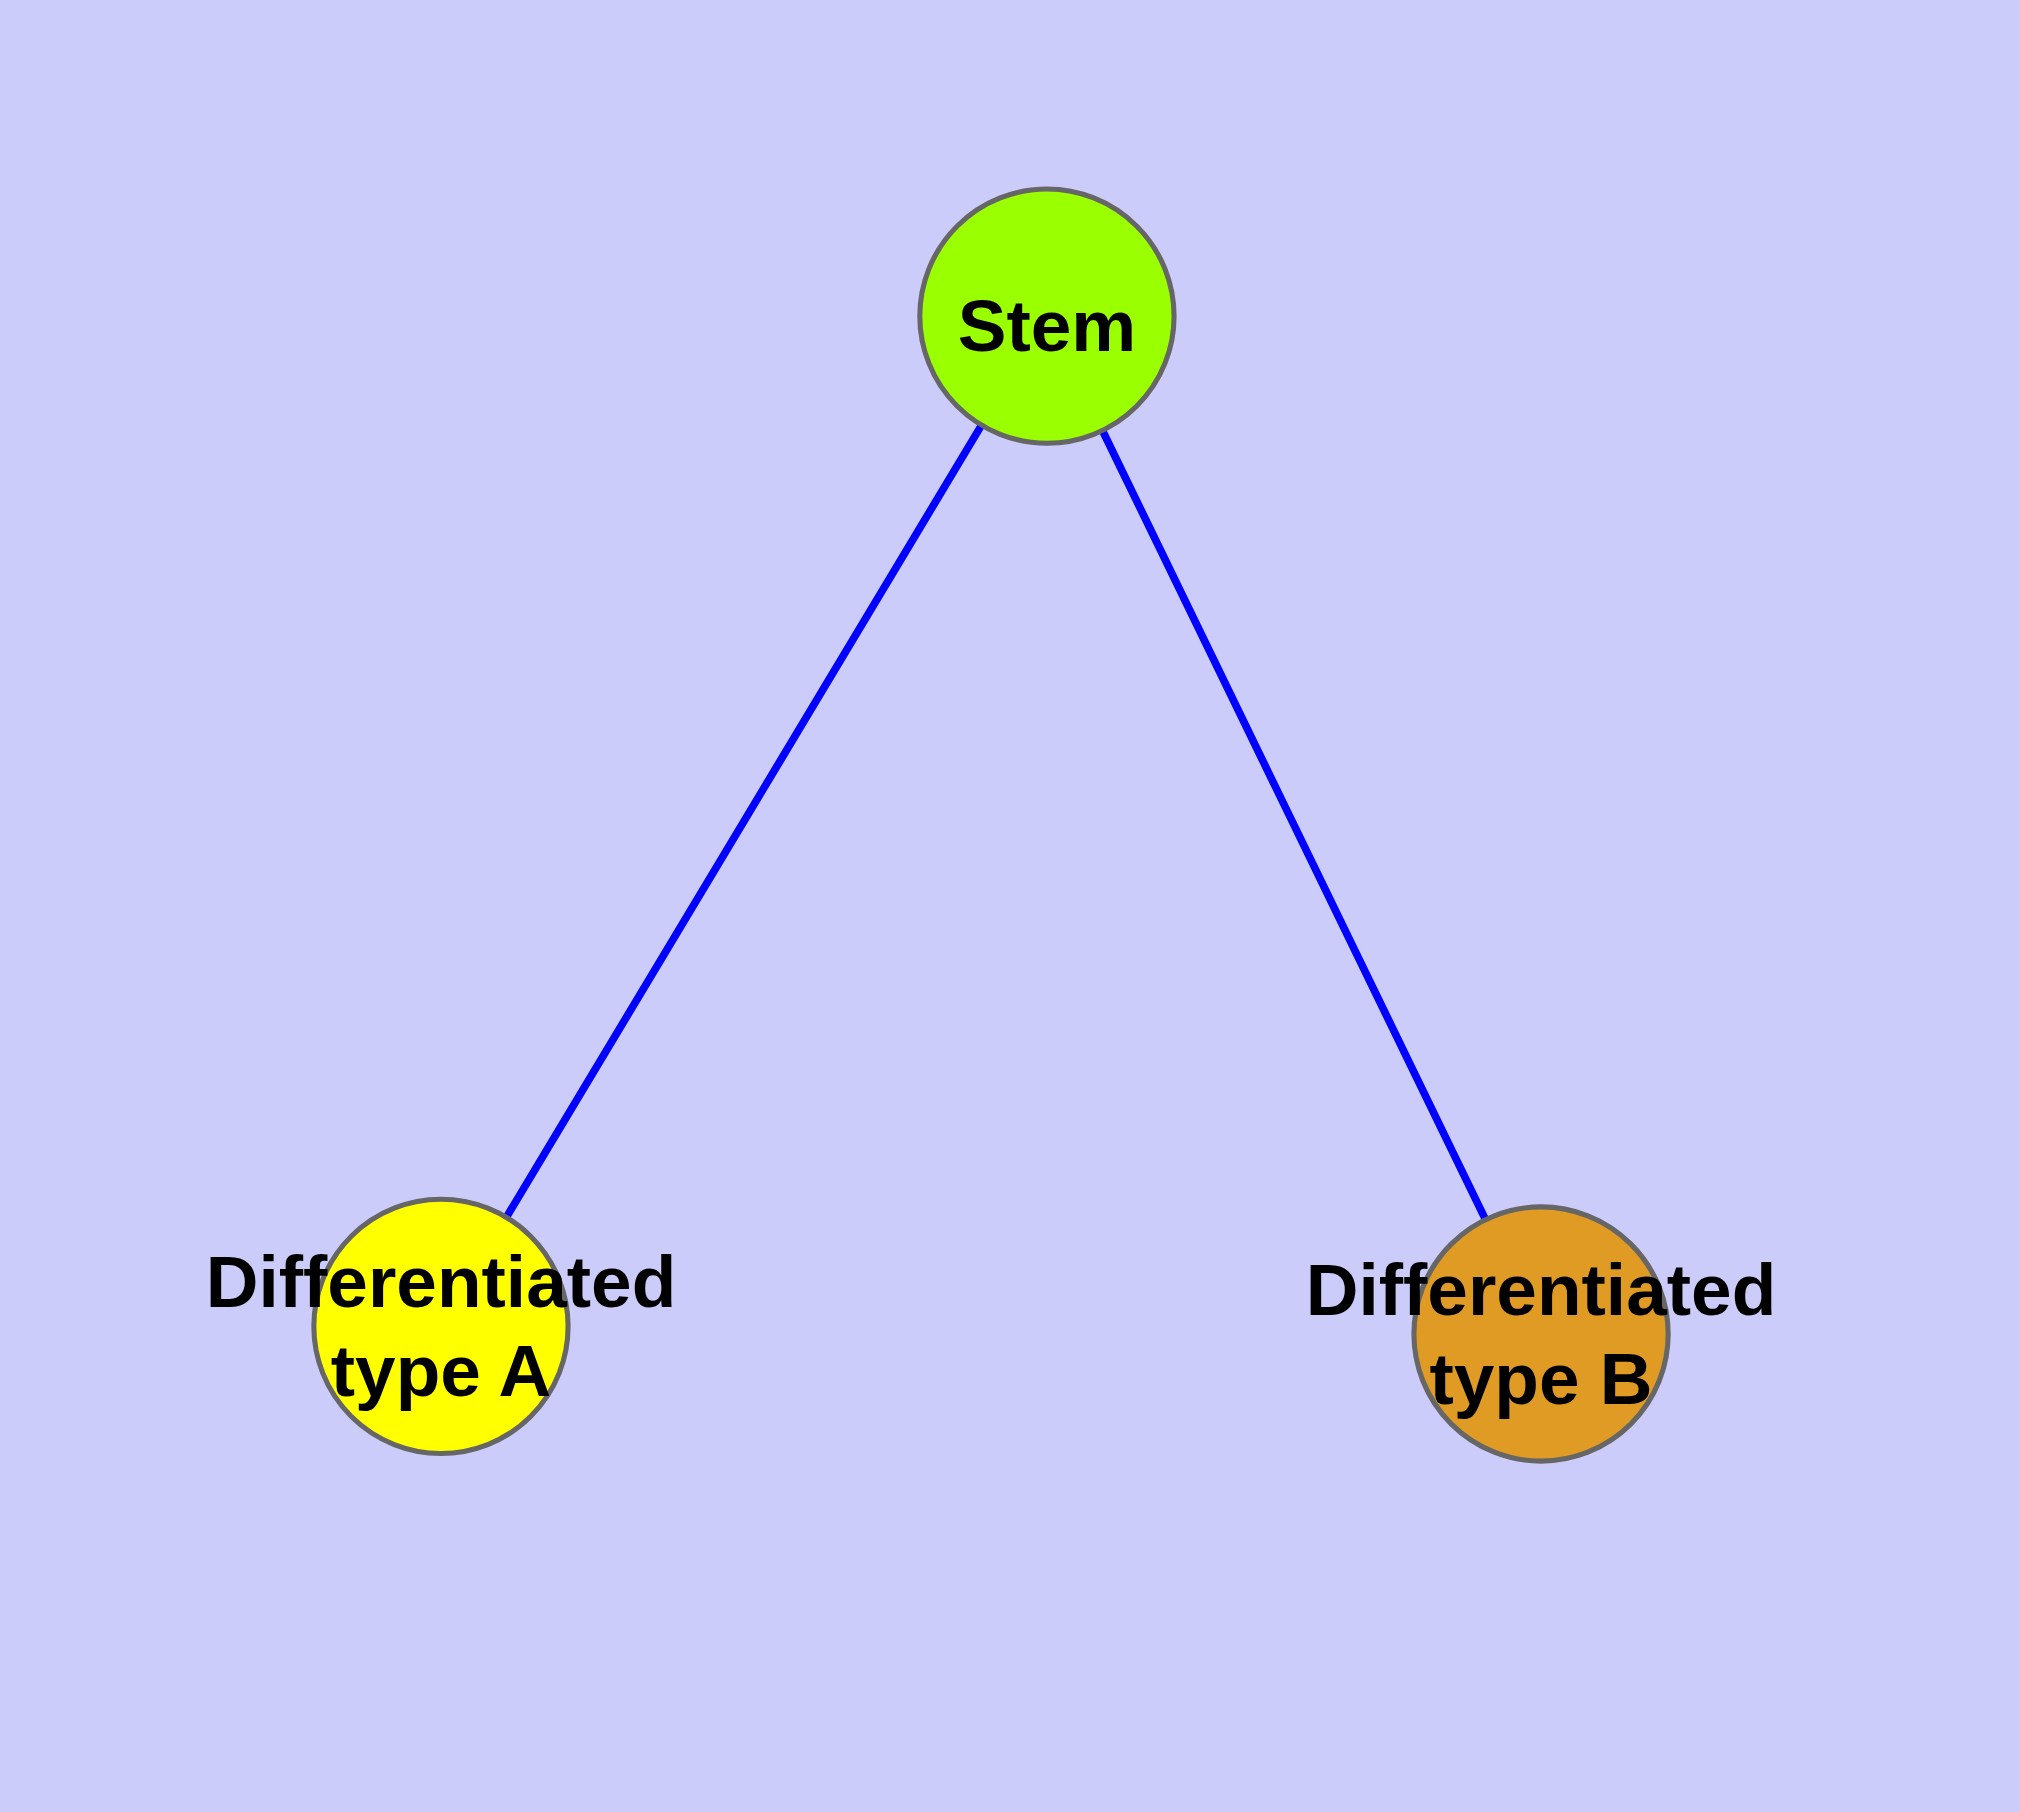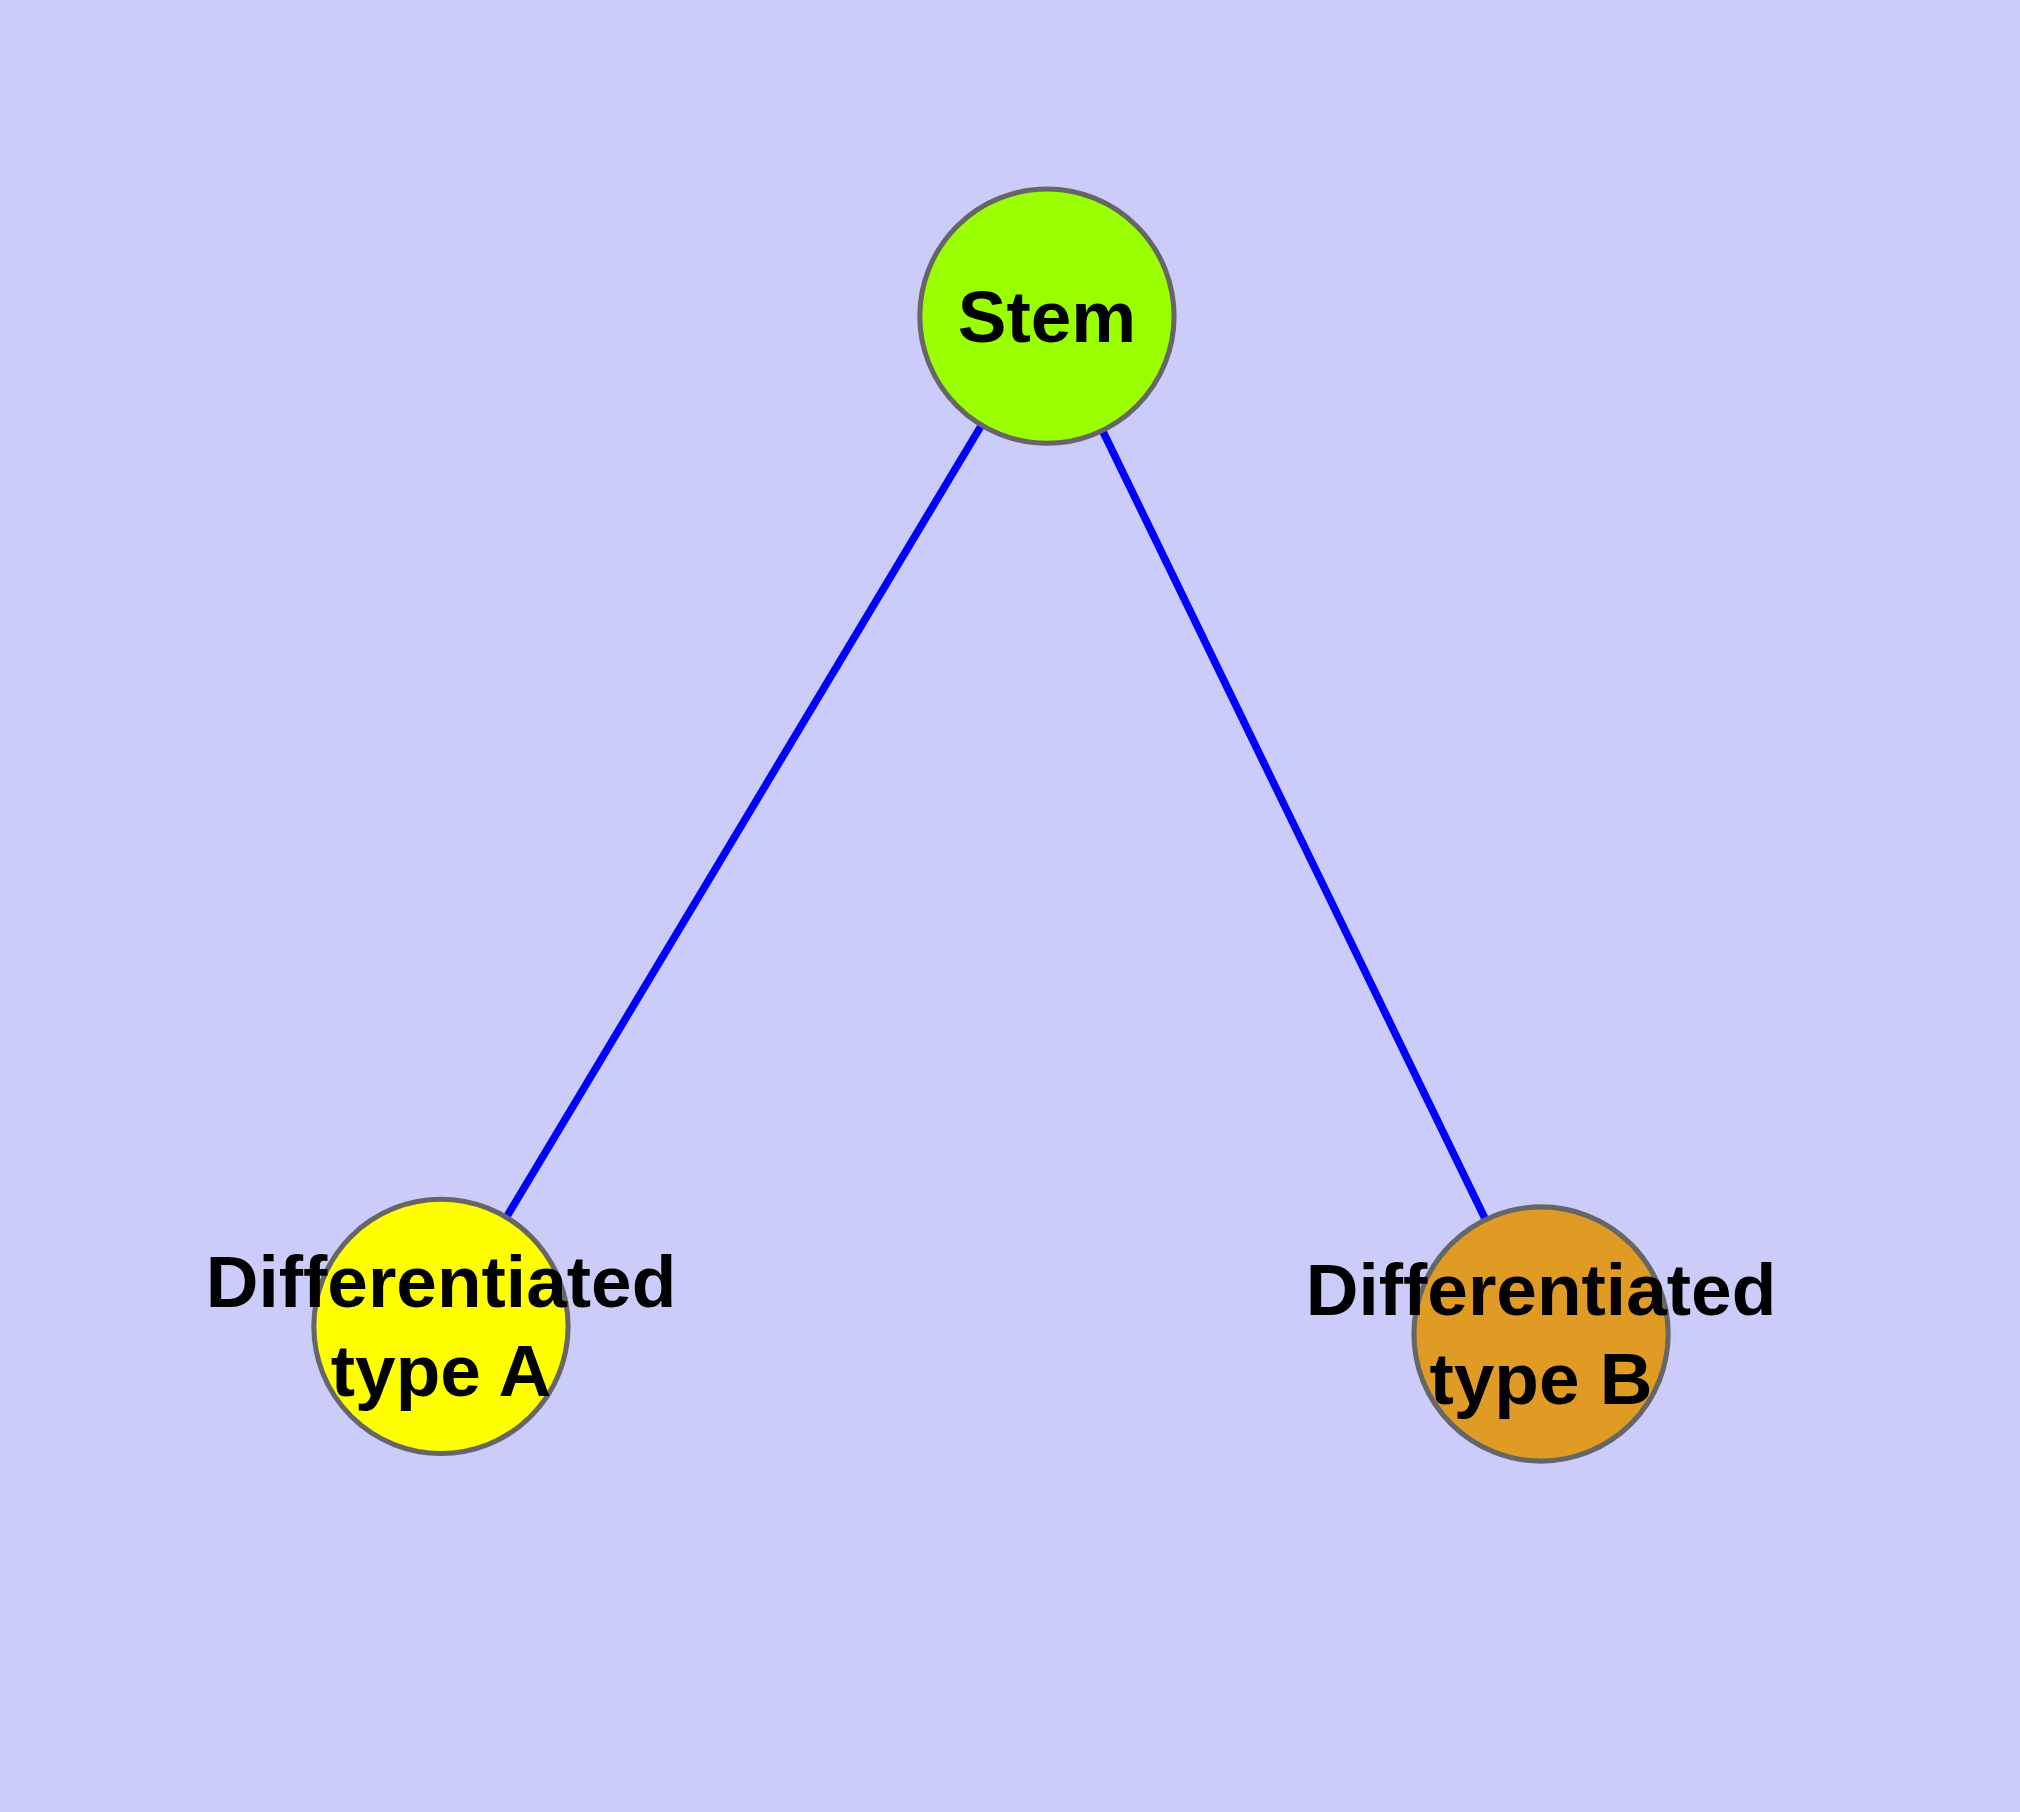--- a/index.html
+++ b/index.html
@@ -53,20 +53,20 @@
         <line class="edge-line" x1="1157.841506975666" y1="501.63345969930924" x2="597.158493024334" y2="1436.3665403006908" stroke="#0000ff"></line>
         <line class="edge-line" x1="1300.5044234738305" y1="507.9413595061243" x2="1752.4955765261695" y2="1439.0586404938758" stroke="#0000ff"></line>
       </g>
     <g id="nodes-layer">
         <circle class="node-circle" cx="1235" cy="373" r="150" fill="#9aff00" stroke="#666666"></circle>
         <circle class="node-circle" cx="520" cy="1565" r="150" fill="#ffff00" stroke="#666666"></circle>
         <circle class="node-circle" cx="1818" cy="1574" r="150" fill="#e09b25" stroke="#666666"></circle>
       </g>
   </svg>
   <div id="labels-layer">
-      <div class="node-label" style="left: 1047px; top: 316px; color: rgb(0, 0, 0);">Stem</div>
+      <div class="node-label" style="left: 1047px; top: 325px; color: rgb(0, 0, 0);">Stem</div>
       <div class="node-label" style="left: 441px; top: 1326px; color: rgb(0, 0, 0);">Differentiated
 type A</div>
       <div class="node-label" style="left: 1541px; top: 1334px; color: rgb(0, 0, 0);">Differentiated
 type B</div>
     </div>
 </div>
 
 
 </body></html>

